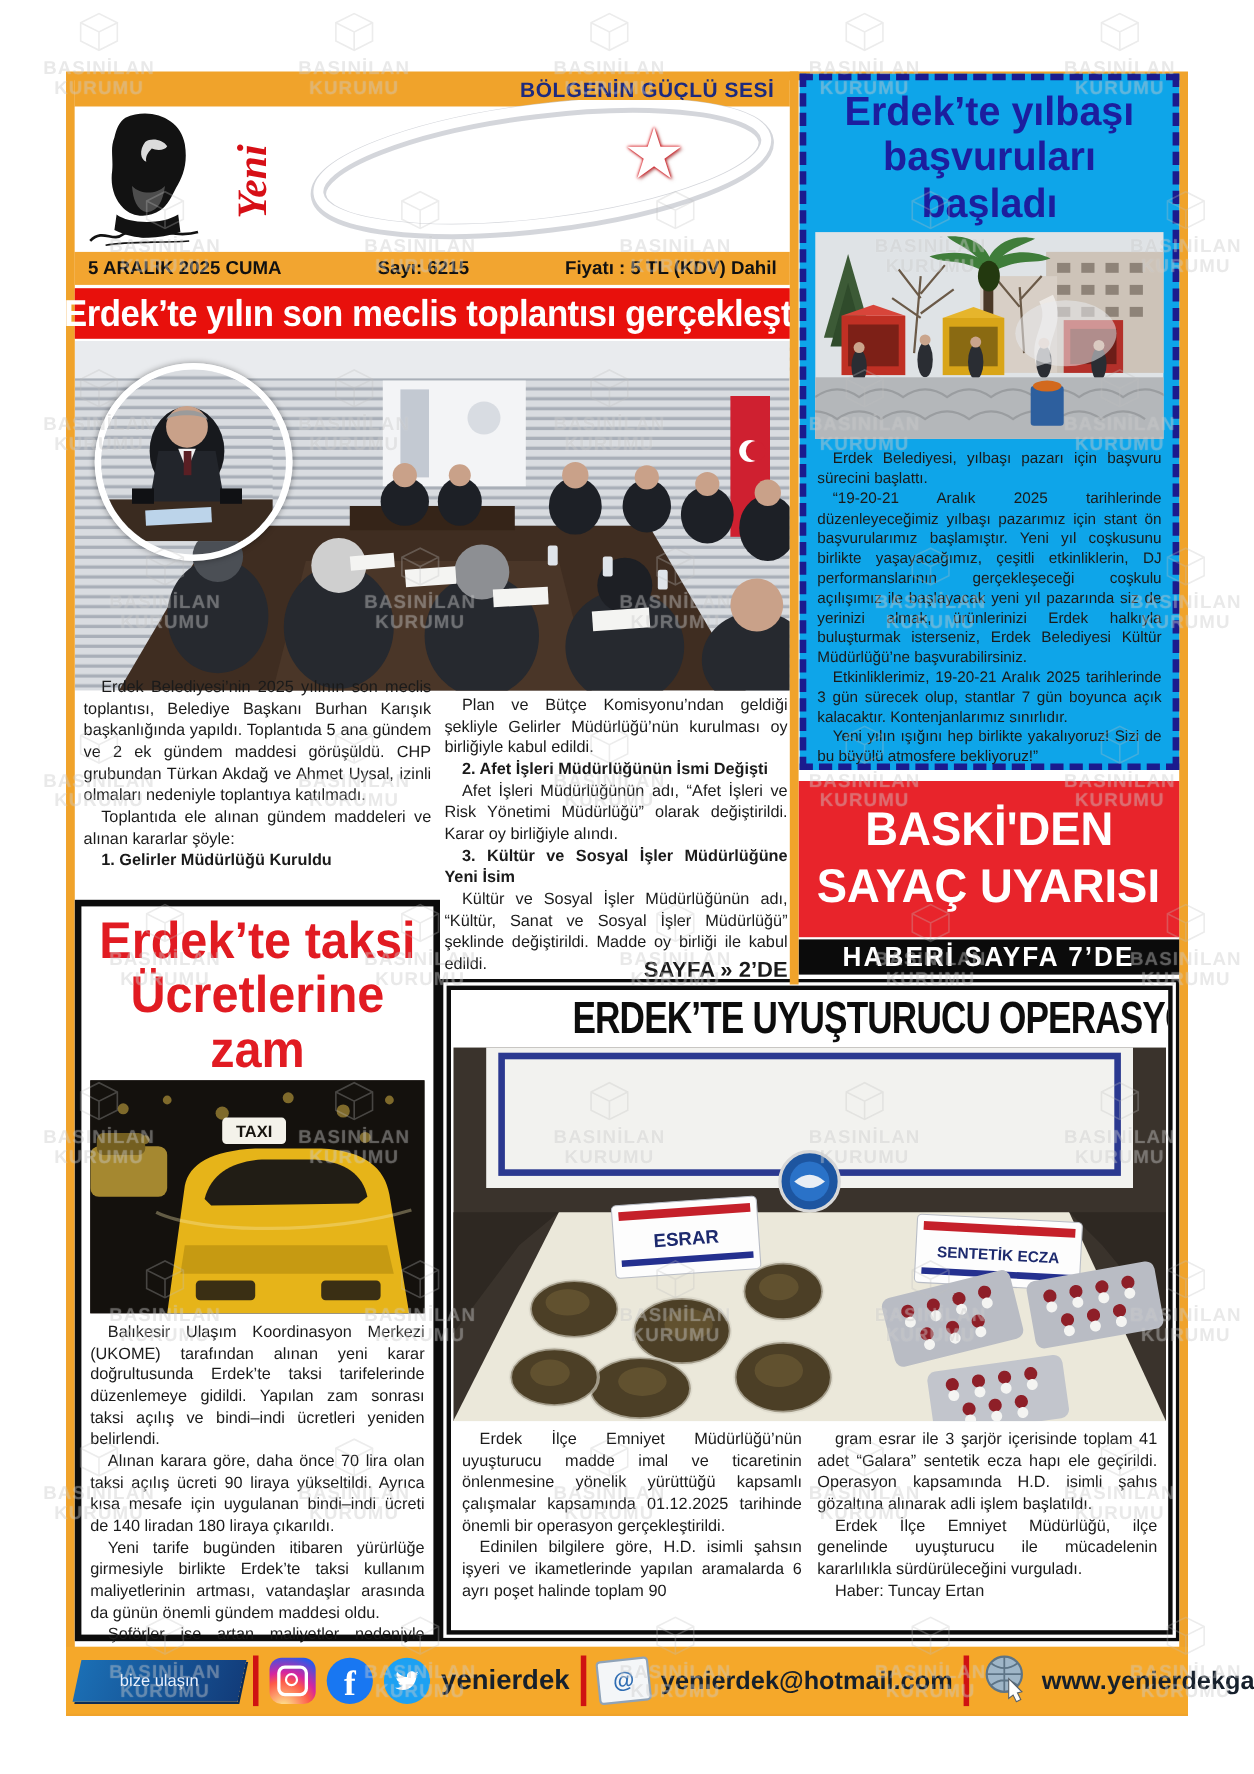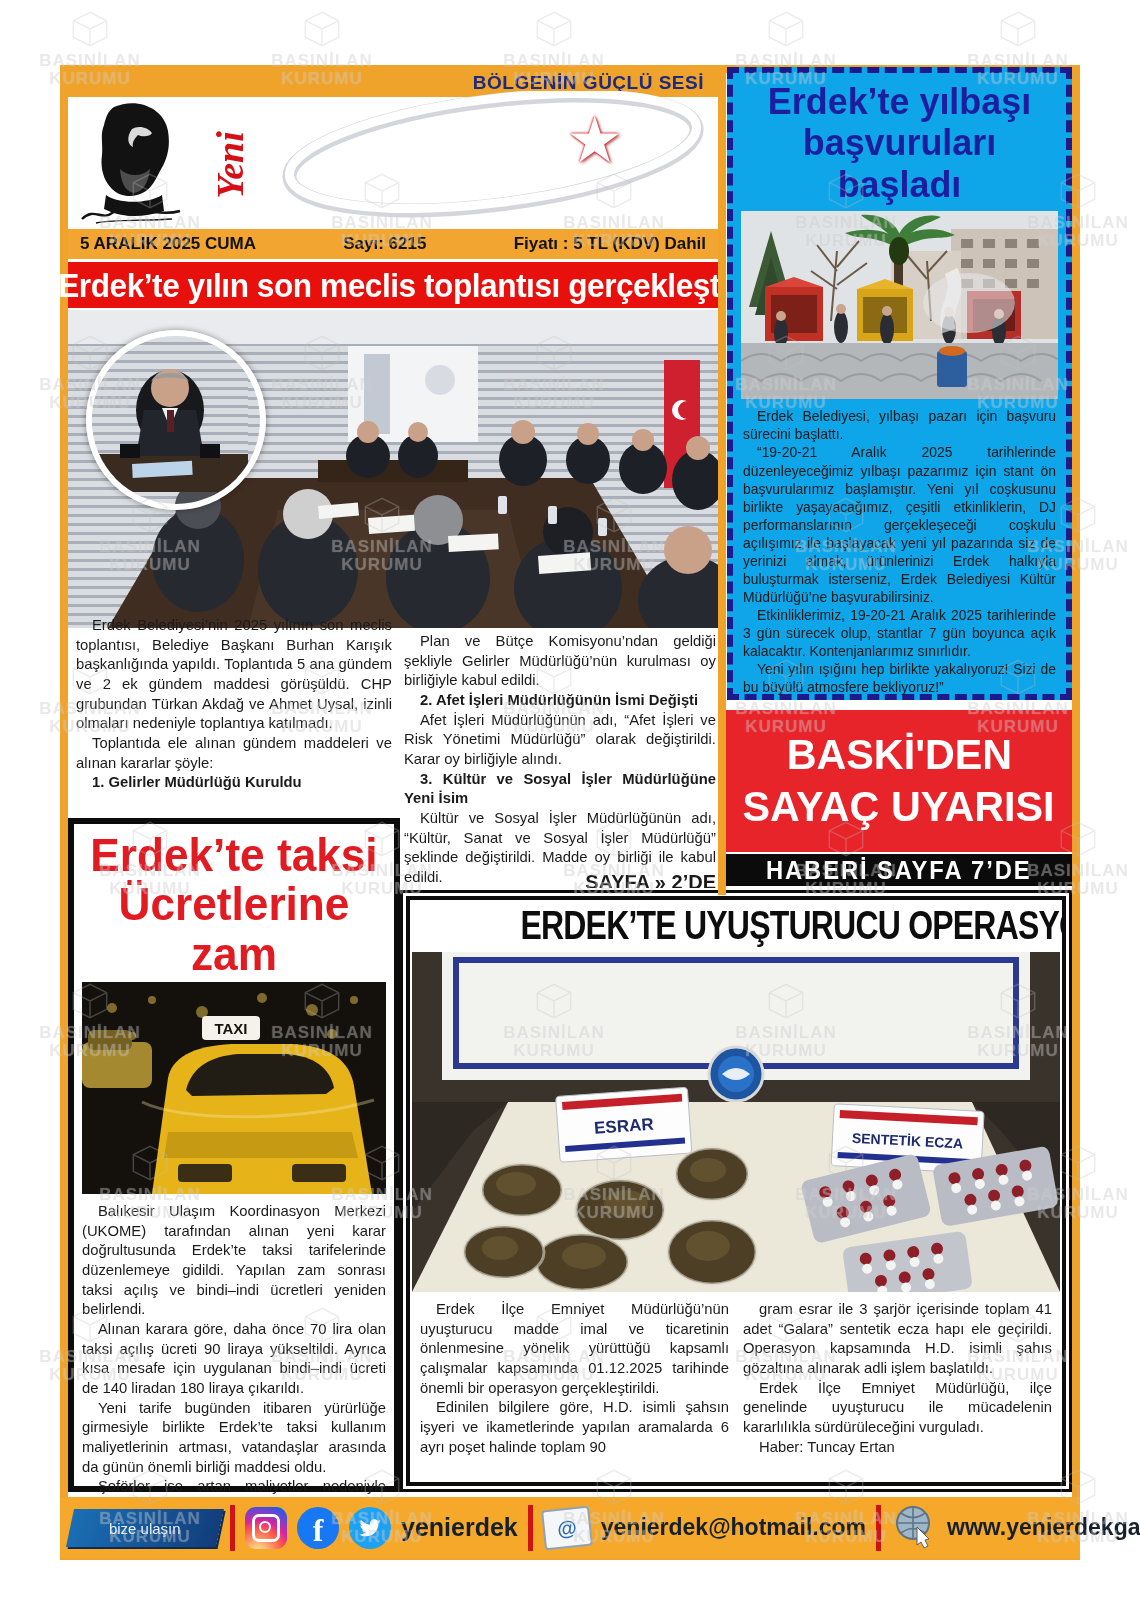--- a/index.html
+++ b/index.html
@@ -370,21 +370,21 @@
         <path d="M104 108 C110 84 130 74 156 72 L204 72 C232 74 248 86 252 106 L244 112 L110 114 Z" fill="#211d15"></path>
         <path d="M86 150 L270 150 L276 176 L82 176Z" fill="#c69a12"></path>
         <rect x="96" y="182" width="54" height="18" rx="4" fill="#3a2f14"></rect>
         <rect x="210" y="182" width="54" height="18" rx="4" fill="#3a2f14"></rect>
         <path d="M60 120 C100 140 220 140 292 118" stroke="#f7e9b0" stroke-width="3" fill="none" opacity=".35"></path>
       </svg>
     </div>
     <div class="taxi-body">
       <p>Balıkesir Ulaşım Koordinasyon Merkezi (UKOME) tarafından alınan yeni karar doğrultusunda Erdek’te taksi tarifelerinde düzenlemeye gidildi. Yapılan zam sonrası taksi açılış ve bindi–indi ücretleri yeniden belirlendi.</p>
       <p>Alınan karara göre, daha önce 70 lira olan taksi açılış ücreti 90 liraya yükseltildi. Ayrıca kısa mesafe için uygulanan bindi–indi ücreti de 140 liradan 180 liraya çıkarıldı.</p>
-      <p>Yeni tarife bugünden itibaren yürürlüğe girmesiyle birlikte Erdek’te taksi kullanım maliyetlerinin artması, vatandaşlar arasında da günün önemli birliği maddesi oldu.</p>
+      <p>Yeni tarife bugünden itibaren yürürlüğe girmesiyle birlikte Erdek’te taksi kullanım maliyetlerinin artması, vatandaşlar arasında da günün önemli gündem maddesi oldu.</p>
       <p>Şoförler ise artan maliyetler nedeniyle düzenlemenin kaçınılmaz olduğunu ifade ediyor. Haber: Tuncay Ertan</p>
     </div>
   </div>
 
   <div class="drug-outer">
     <div class="drug-inner">
       <div class="drug-headline">
         <span>ERDEK’TE UYUŞTURUCU OPERASYONU: 1 GÖZALTI</span>
       </div>
       <div class="drug-photo">

